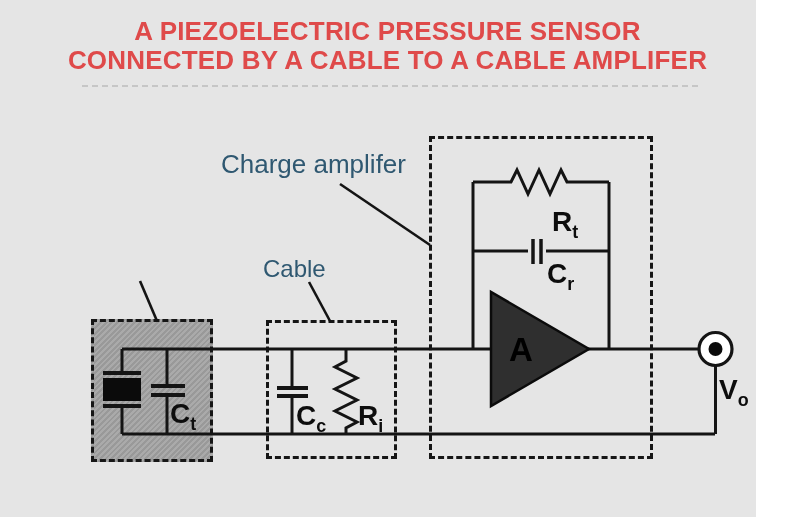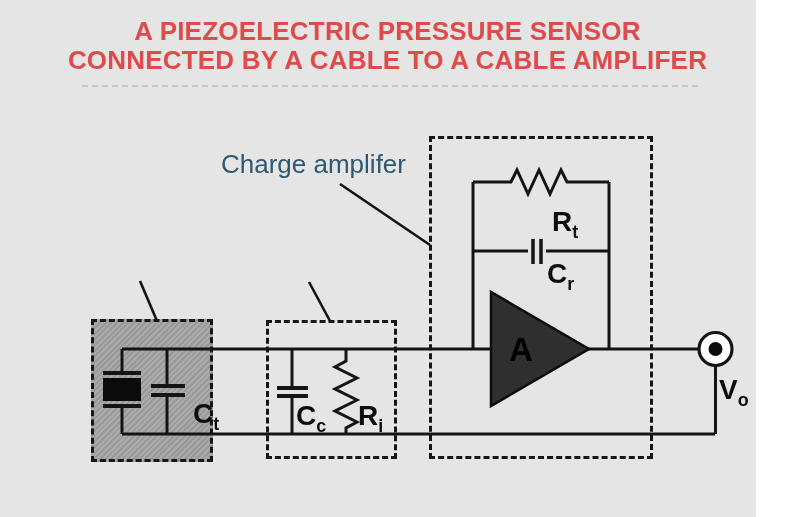--- a/index.html
+++ b/index.html
@@ -102,28 +102,29 @@
 
       <g>
         <circle cx="715.5" cy="349" r="16.5" fill="#ffffff" stroke-width="3.2"></circle>
         <circle cx="715.5" cy="349" r="7" fill="#0b0b0b" stroke="none"></circle>
         <line x1="715.5" y1="365.5" x2="715.5" y2="434"></line>
       </g>
     </g>
   </svg>
 
   <div class="lbl ann ann-lg" style="left:221px; top:149px;">Charge amplifer</div>
+  <div class="lbl ann ann-md" style="left:263px; top:255px;">Cable</div>
 
   <div class="lbl comp" style="left:552px; top:194px;margin-top:12px;">
     <span>R</span><sub>t</sub>
   </div>
   <div class="lbl comp" style="left:547px; top:258px;">
     <span>C</span><sub>r</sub>
   </div>
-  <div class="lbl comp" style="left:193px; top:398px;">
+  <div class="lbl comp" style="left:170px; top:398px;">
     <span>C</span><sub>t</sub>
   </div>
   <div class="lbl comp" style="left:296px; top:400px;">
     <span>C</span><sub>c</sub>
   </div>
   <div class="lbl comp" style="left:358px; top:400px;">
     <span>R</span><sub>i</sub>
   </div>
   <div class="lbl gain" style="left:509px; top:331px;">
     <span>A</span>

